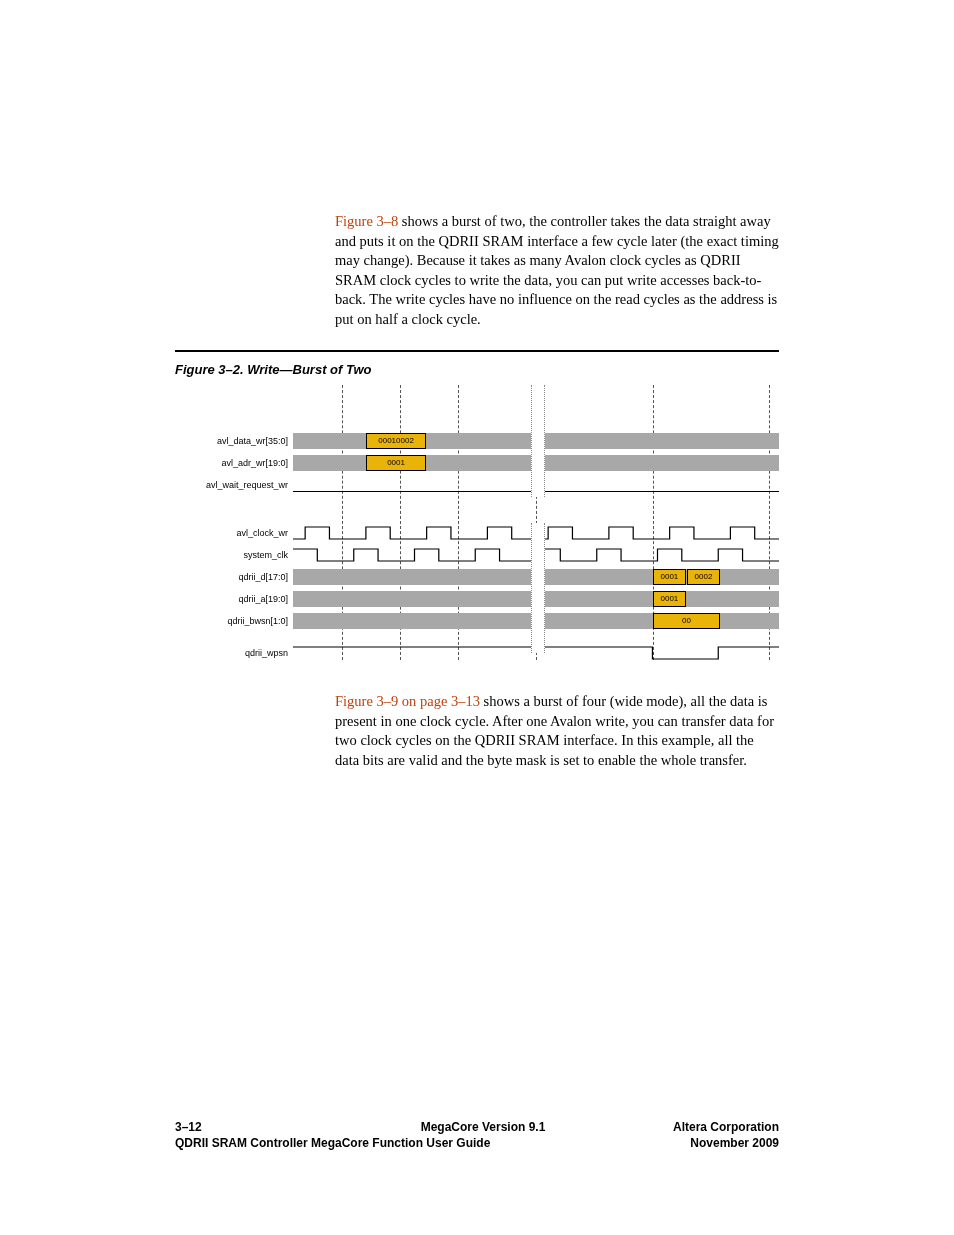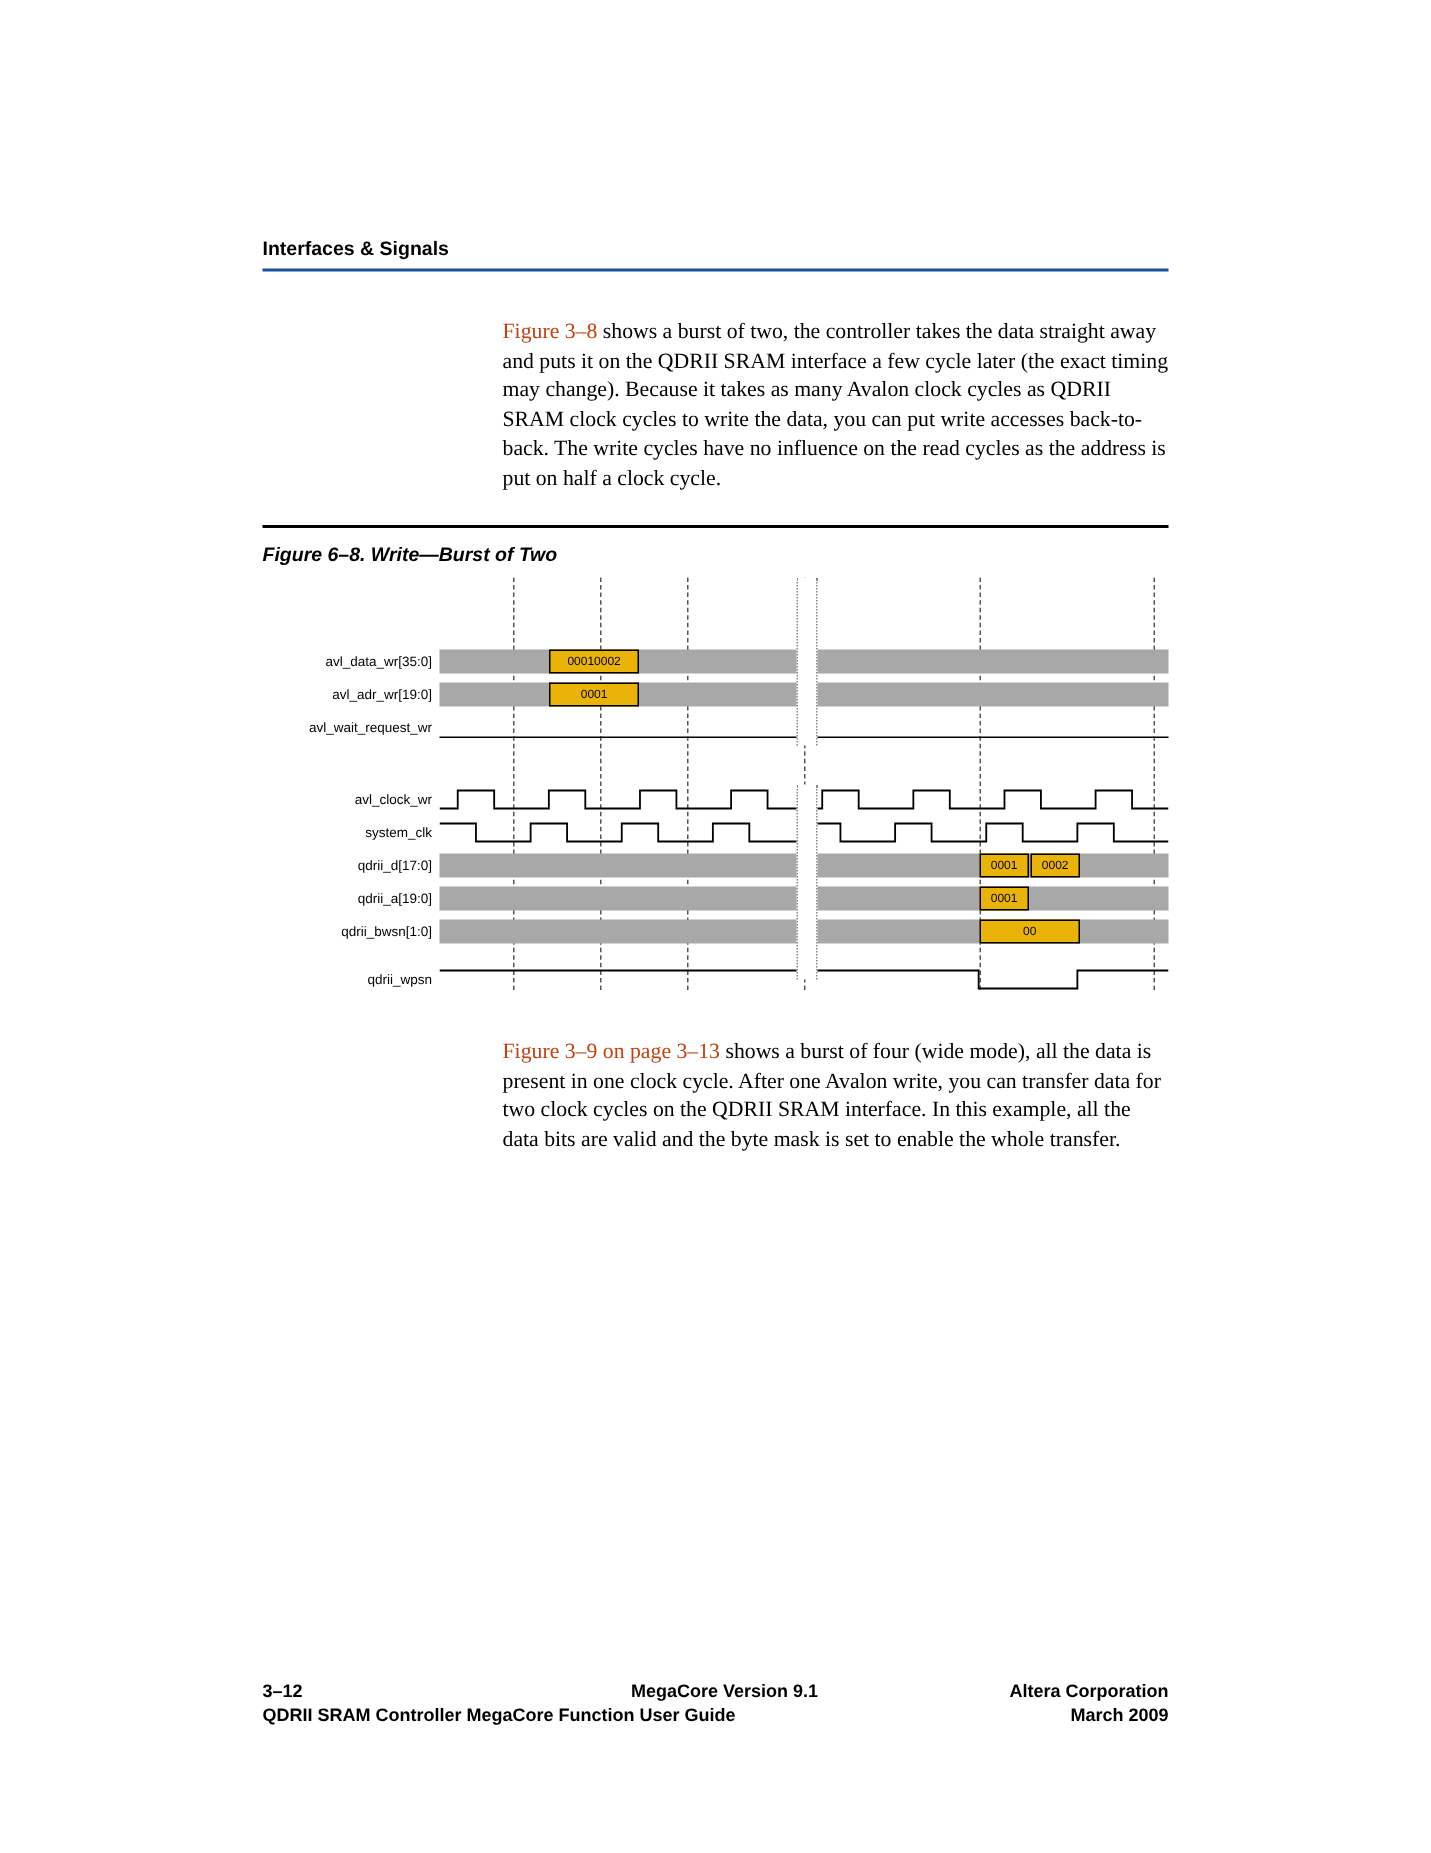--- a/index.html
+++ b/index.html
@@ -147,31 +147,27 @@
   .footer .l { position:absolute; left:0; }
   .footer .c { position:absolute; left:12px; right:0; text-align:center; }
   .footer .r { position:absolute; right:0; }
   .footer .row2 { top: 16px; }
 </style>
 </head>
 <body>
 
 <div class="page">
 
-  <div class="header-section">
-    <div class="header-text">Interfaces &amp; Signals</div>
-    <div class="header-rule"></div>
-  </div>
 
   <div class="para1">
     <span class="figref">Figure 3–8</span><span> shows a burst of two, the controller takes the data straight away and puts it on the QDRII SRAM interface a few cycle later (the exact timing may change). Because it takes as many Avalon clock cycles as QDRII SRAM clock cycles to write the data, you can put write accesses back-to-back. The write cycles have no influence on the read cycles as the address is put on half a clock cycle.</span>
   </div>
 
   <div class="fig-rule-top"></div>
-  <div class="fig-caption">Figure 6–8. Write—Burst of Two</div>
+  <div class="fig-caption">Figure 3–2. Write—Burst of Two</div>
 
   <div class="diagram">
 
     <div style="position:absolute; left:118px; right:0; top:0; bottom:0;">
       <div class="dash-v" style="left:10%;"></div>
       <div class="dash-v" style="left:22%;"></div>
       <div class="dash-v" style="left:34%;"></div>
       <div class="dash-v" style="left:50%;"></div>
       <div class="dash-v" style="left:74%;"></div>
       <div class="dash-v" style="left:98%;"></div>
@@ -263,16 +259,16 @@
 
   <div class="para2">
     <span class="figref">Figure 3–9 on page 3–13</span><span> shows a burst of four (wide mode), all the data is present in one clock cycle. After one Avalon write, you can transfer data for two clock cycles on the QDRII SRAM interface. In this example, all the data bits are valid and the byte mask is set to enable the whole transfer.</span>
   </div>
 
   <div class="footer">
     <div class="l">3–12</div>
     <div class="c">MegaCore Version 9.1</div>
     <div class="r">Altera Corporation</div>
     <div class="l row2" style="font-weight:bold;">QDRII SRAM Controller MegaCore Function User Guide</div>
-    <div class="r row2">March 2009</div>
+    <div class="r row2">November 2009</div>
   </div>
 
 </div>
 
 </body></html>

